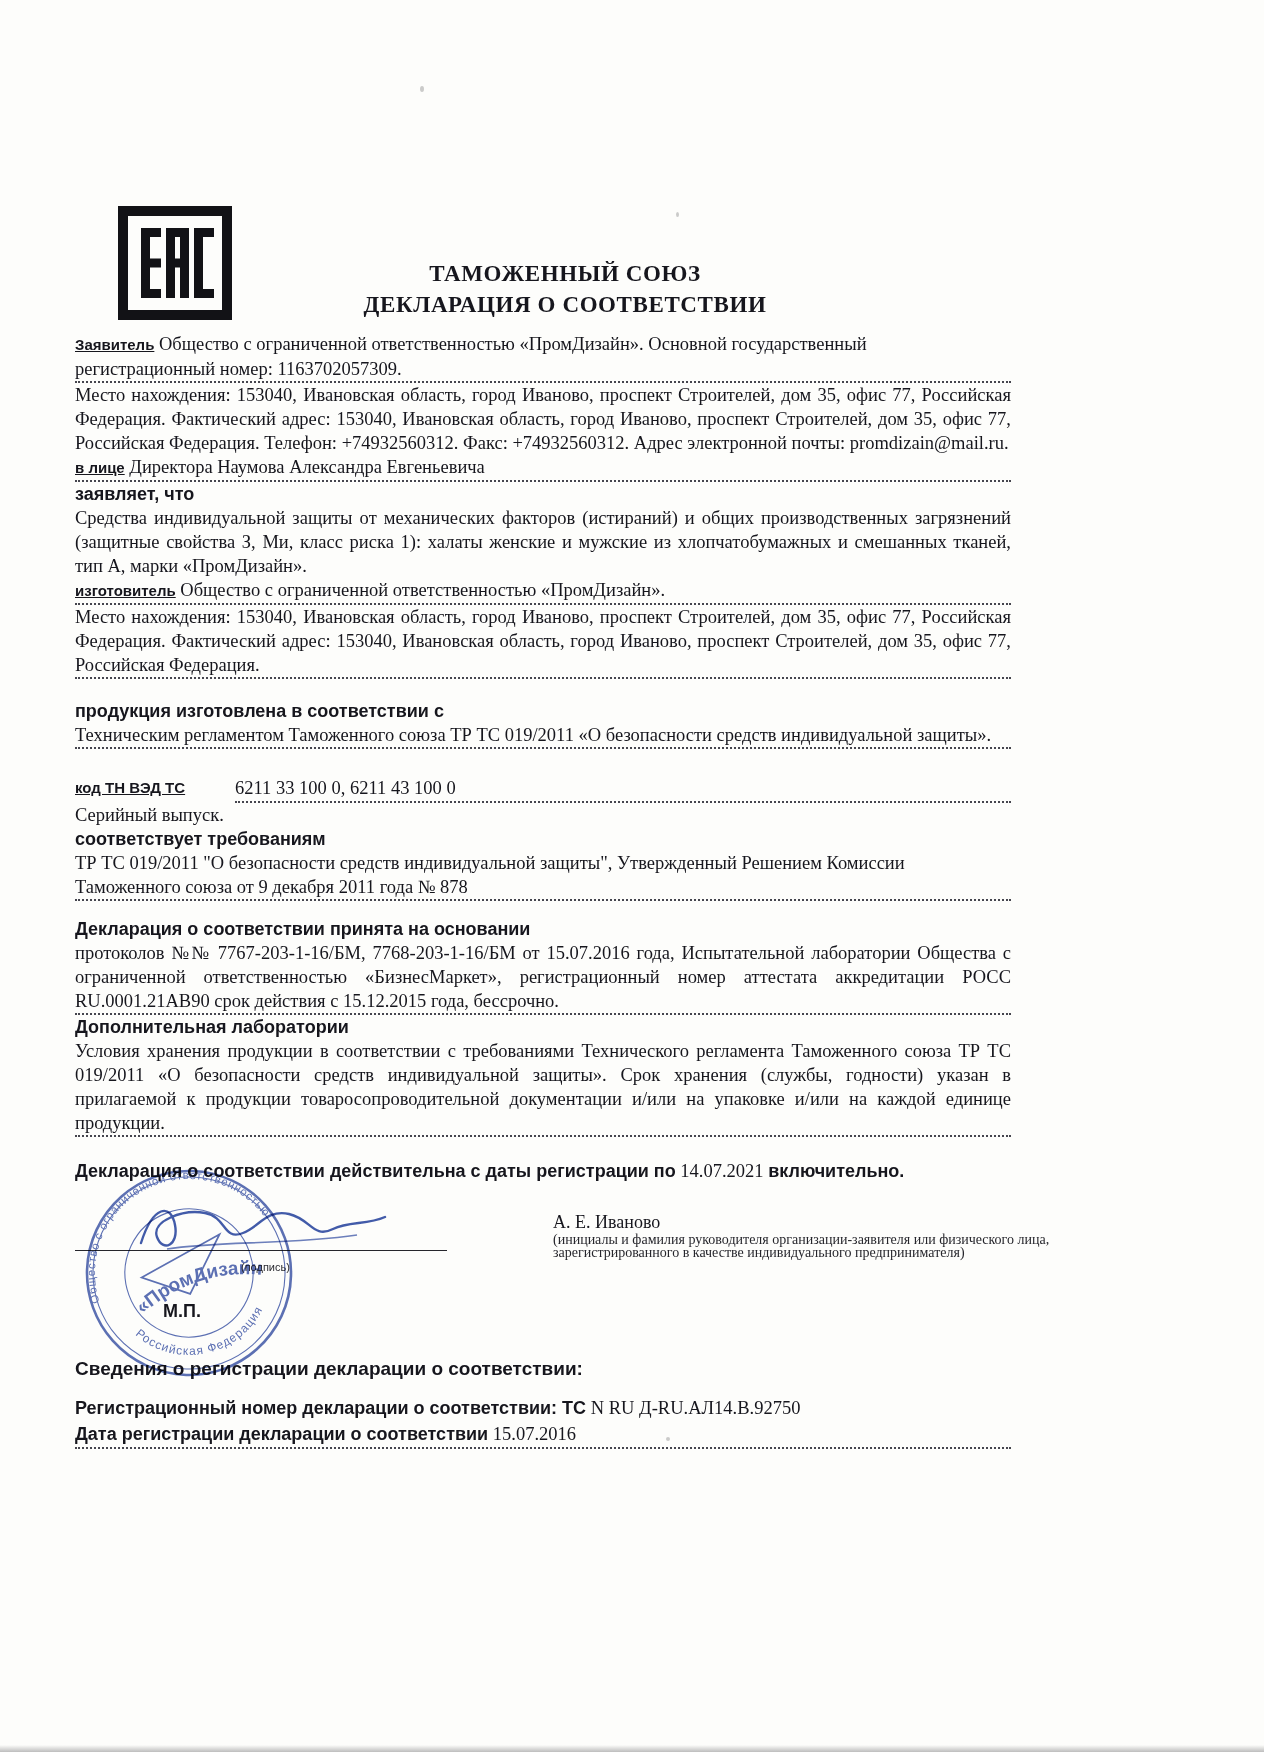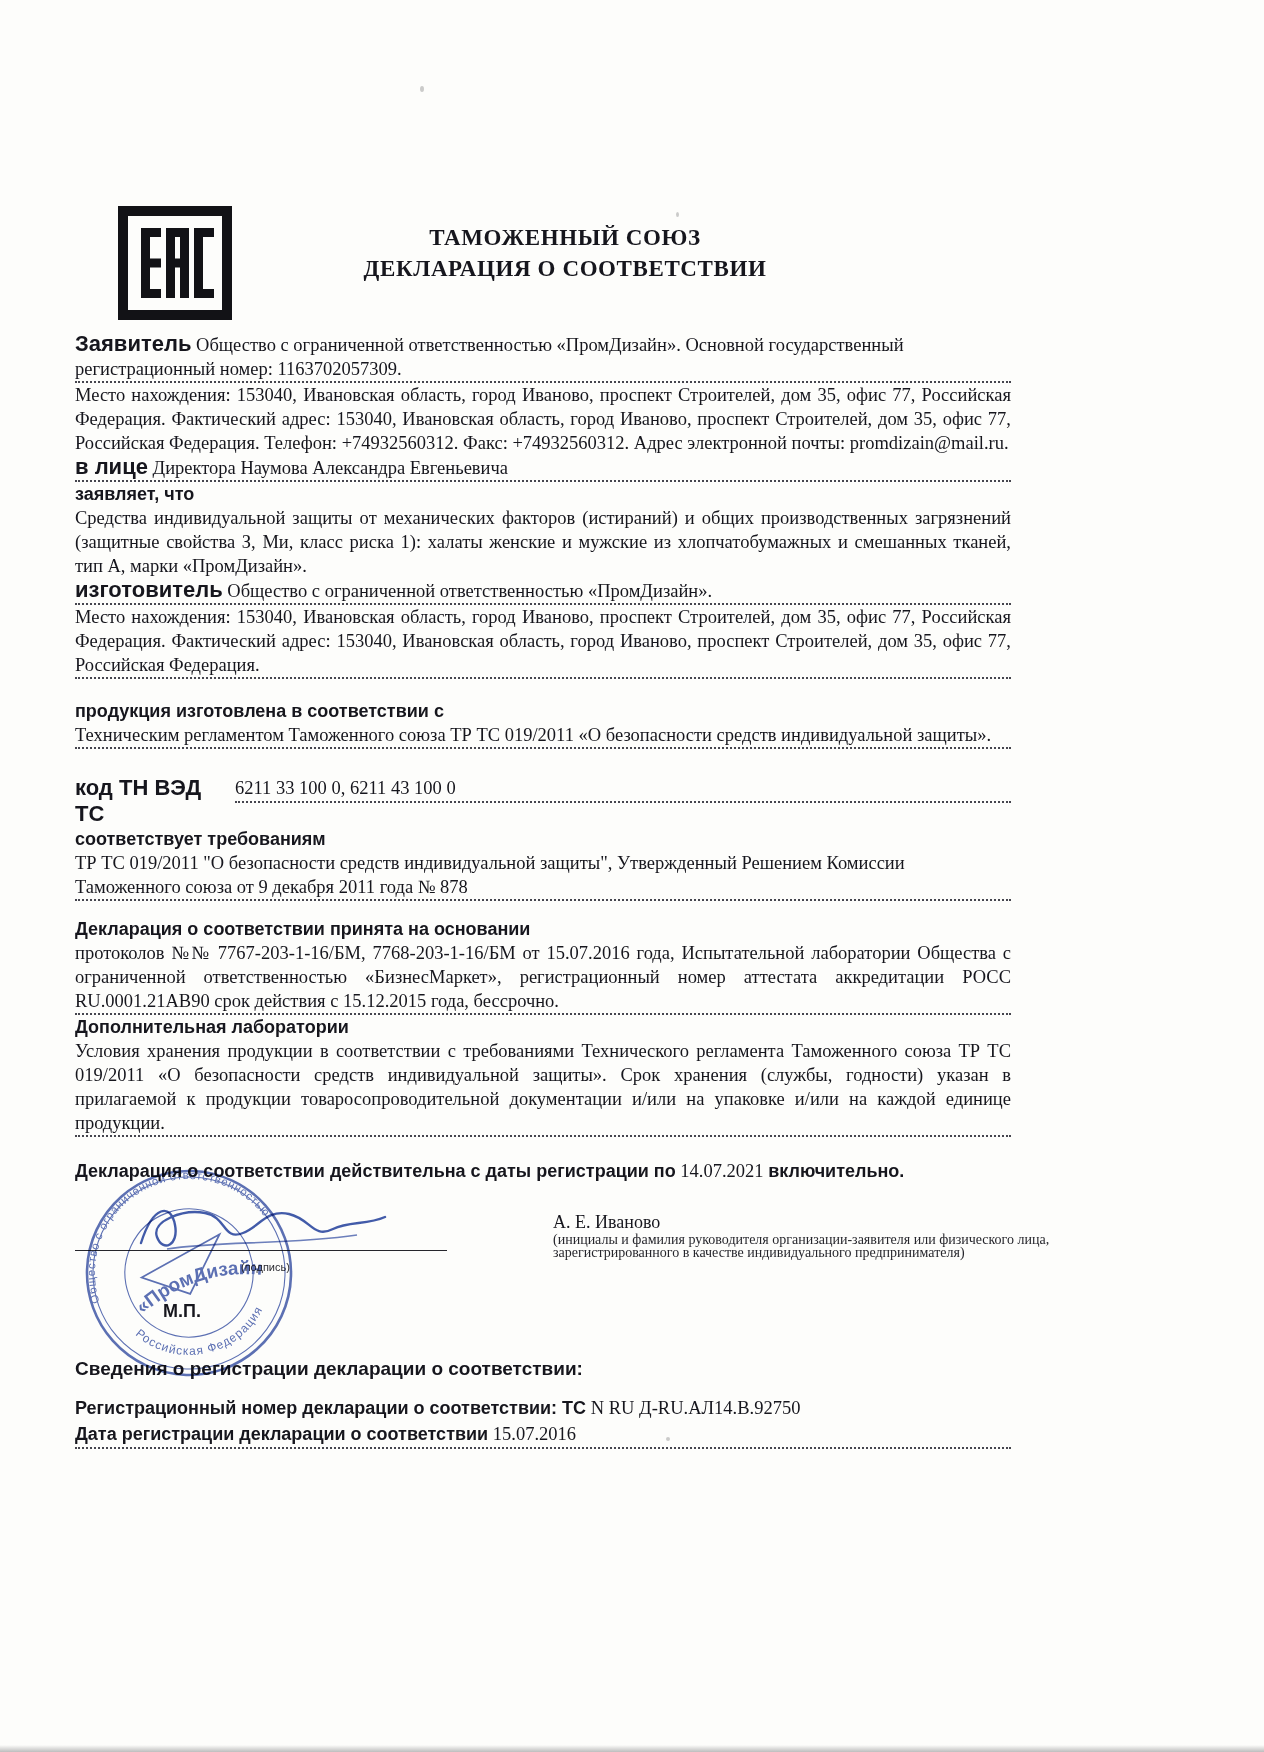--- a/index.html
+++ b/index.html
@@ -7,29 +7,29 @@
   .page {
     position:relative; width:1264px; height:1752px; margin:0 auto;
     background:#fdfdfb; color:#16161d; overflow:hidden;
     font-family:"Liberation Serif", serif;
   }
   .scan-edge { position:absolute; left:0; right:0; bottom:0; height:7px;
     background:linear-gradient(to bottom,#fdfdfb,#bdbdbd); }
   .speck { position:absolute; background:#9a9a9a; border-radius:50%; opacity:.5; }
 
   
-  .header { position:absolute; top:206px; left:118px; width:900px; display:flex; align-items:flex-start; }
+  .header { position:absolute; top:206px; left:118px; width:900px; display:flex; align-items:flex-end; }
   .eac-box { width:114px; height:114px; flex:0 0 auto; }
   .titles { flex:1; text-align:center; padding-top:16px; padding-right:120px;
     font-weight:bold; font-size:23px; line-height:31px; letter-spacing:.6px; }
 
   
   .content { position:absolute; top:332px; left:75px; width:936px;
     font-size:18.5px; line-height:24px; }
-  .lbl { font-family:"Liberation Sans", sans-serif; font-weight:bold; font-size:22px; }
+  .lbl { font-family:"Liberation Sans", sans-serif; font-weight:bold; font-size:15px;text-decoration:underline; }
   .hdr { font-family:"Liberation Sans", sans-serif; font-weight:bold; font-size:18px; line-height:24px; }
   .dotted { border-bottom:2px dotted #45454e; }
   .just { text-align:justify; }
   .mb20 { margin-bottom:20px; }
   .mb26 { margin-bottom:26px; }
   .mb30 { margin-bottom:22px; }
   .mb16 { margin-bottom:16px; }
   .mb22 { margin-bottom:22px; }
 
   .tnved-row { display:flex; align-items:flex-start; line-height:26px; }
@@ -103,20 +103,21 @@
 
     <p class="just dotted mb20">Место нахождения: 153040, Ивановская область, город Иваново, проспект Строителей, дом 35, офис 77, Российская Федерация. Фактический адрес: 153040, Ивановская область, город Иваново, проспект Строителей, дом 35, офис 77, Российская Федерация.</p>
 
     <p class="hdr">продукция изготовлена в соответствии с</p>
     <p class="dotted mb26">Техническим регламентом Таможенного союза ТР ТС 019/2011 «О безопасности средств индивидуальной защиты».</p>
 
     <div class="tnved-row">
       <span class="lbl tnved-lbl">код ТН ВЭД ТС</span>
       <span class="tnved-val">6211 33 100 0, 6211 43 100 0</span>
     </div>
+    <p>Серийный выпуск.</p>
 
     <p class="hdr">соответствует требованиям</p>
     <p class="dotted mb16">ТР ТС 019/2011 "О безопасности средств индивидуальной защиты", Утвержденный Решением Комиссии Таможенного союза от 9 декабря 2011 года № 878</p>
 
     <p class="hdr">Декларация о соответствии принята на основании</p>
     <p class="just dotted">протоколов №№ 7767-203-1-16/БМ, 7768-203-1-16/БМ от 15.07.2016 года, Испытательной лаборатории Общества с ограниченной ответственностью «БизнесМаркет», регистрационный номер аттестата аккредитации РОСС RU.0001.21АВ90 срок действия с 15.12.2015 года, бессрочно.</p>
 
     <p class="hdr">Дополнительная лаборатории</p>
     <p class="just dotted mb30">Условия хранения продукции в соответствии с требованиями Технического регламента Таможенного союза ТР ТС 019/2011 «О безопасности средств индивидуальной защиты». Срок хранения (службы, годности) указан в прилагаемой к продукции товаросопроводительной документации и/или на упаковке и/или на каждой единице продукции.</p>
 

